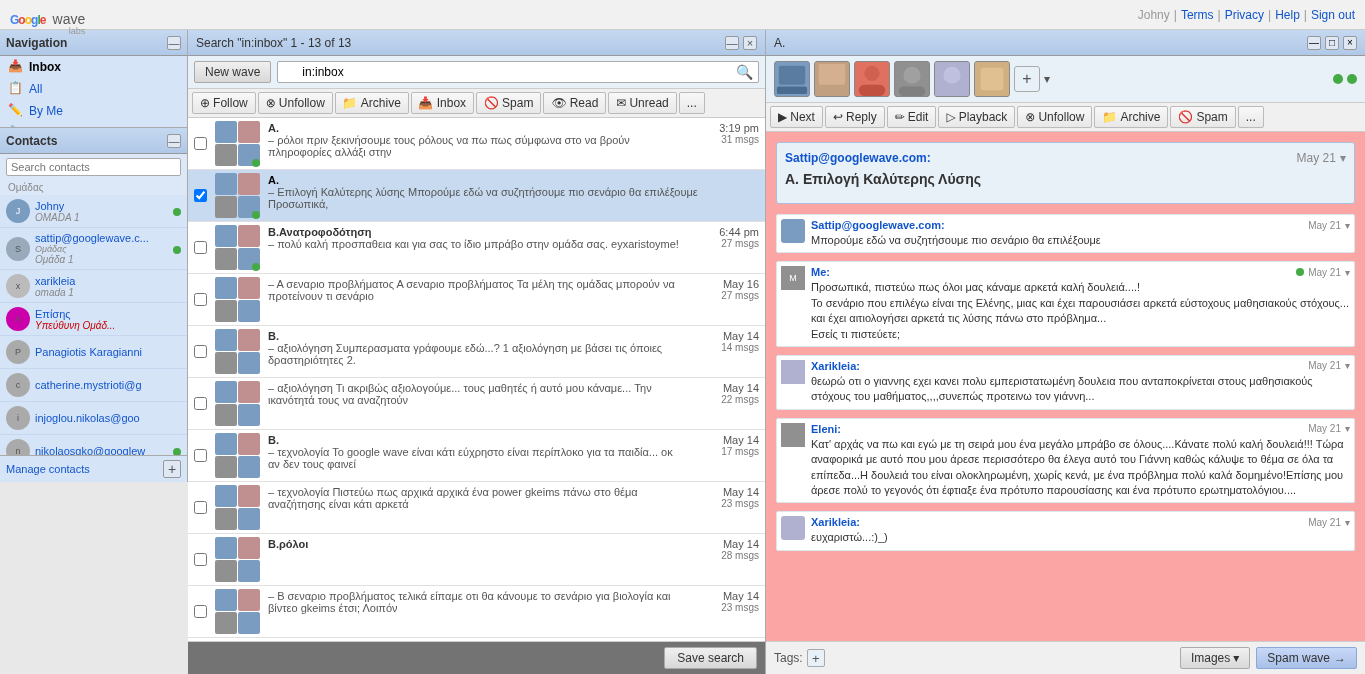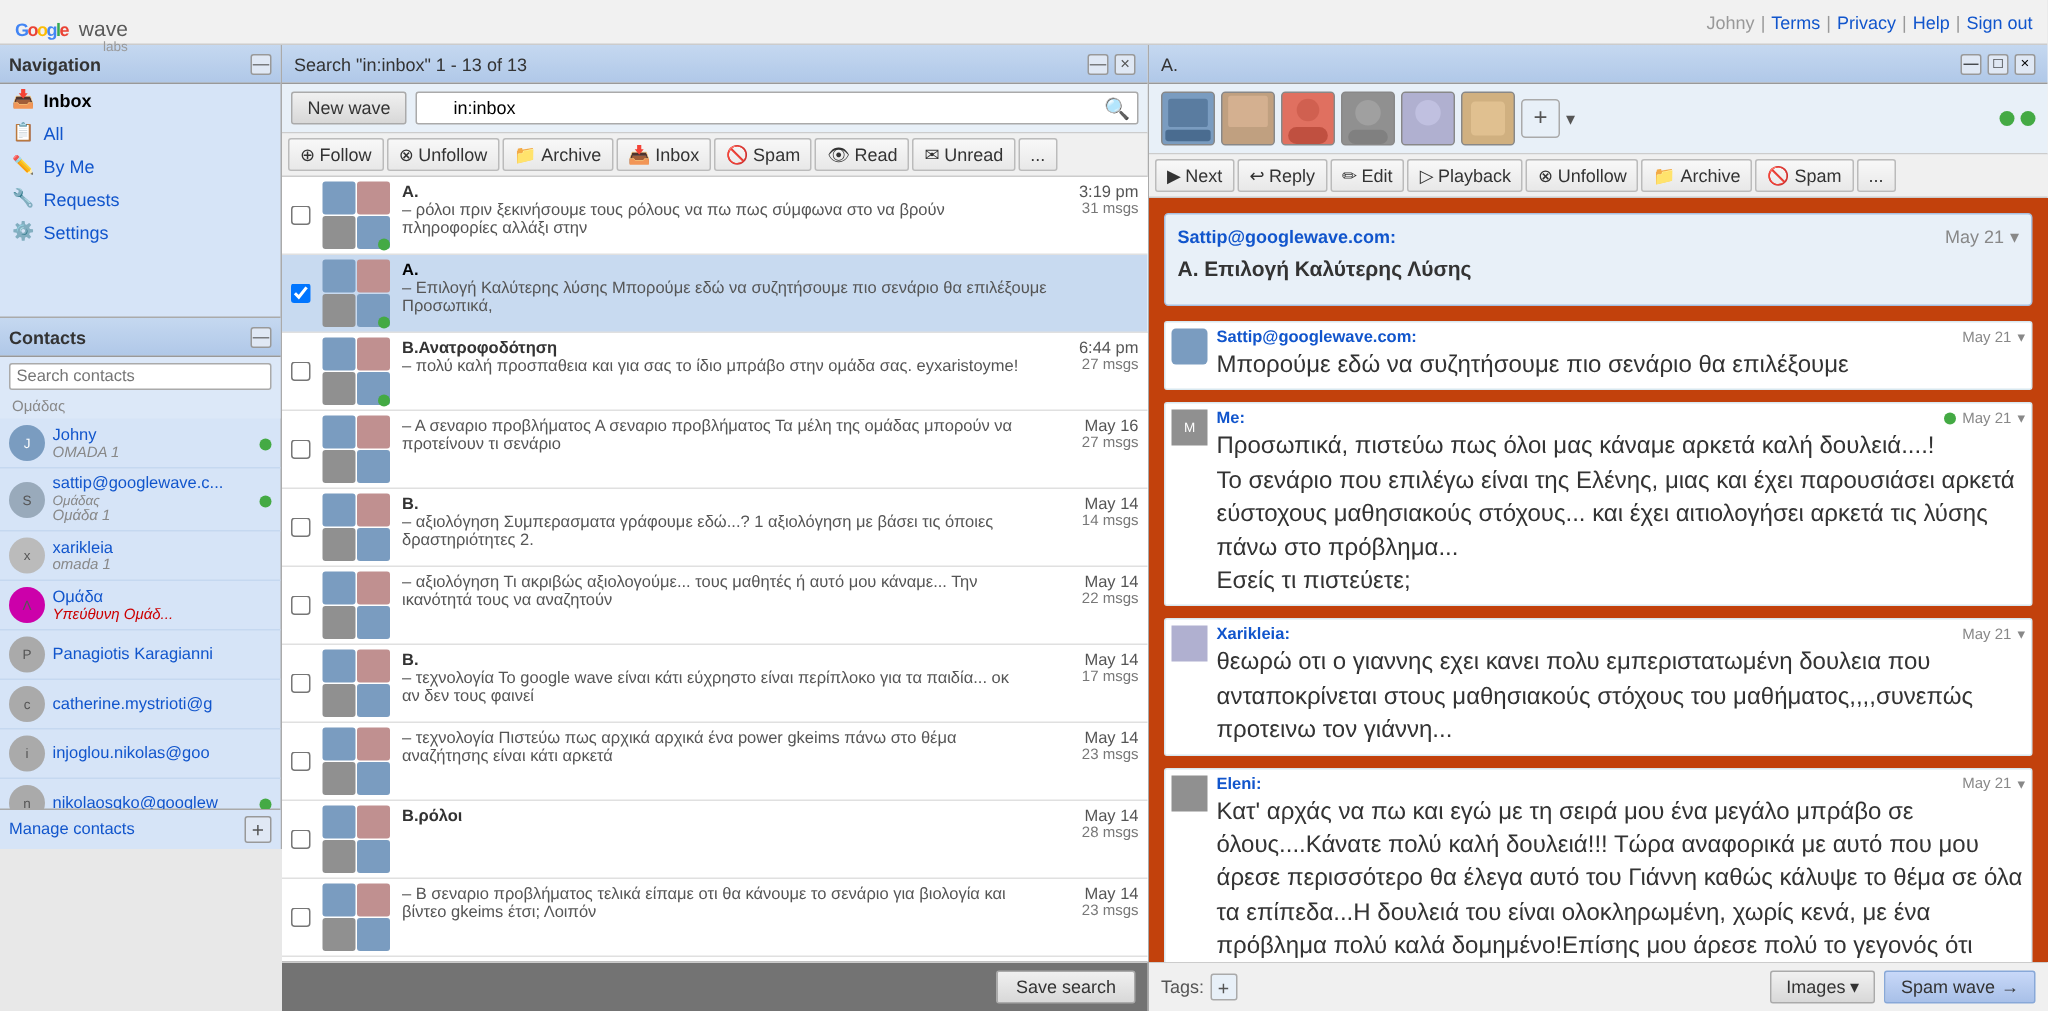--- a/index.html
+++ b/index.html
@@ -48,21 +48,21 @@
     }
 
     
     #left-panel {
       width: 188px;
       min-width: 188px;
       background: #d6e4f7;
       border-right: 1px solid #aaa;
       display: flex;
       flex-direction: column;
-      height: 536px;
+      height: 452px;
     }
 
     .panel-header {
       background: linear-gradient(to bottom, #c5d8f0, #b0c8e8);
       border-bottom: 1px solid #999;
       padding: 4px 6px;
       display: flex;
       align-items: center;
       justify-content: space-between;
       height: 26px;
@@ -482,21 +482,21 @@
       display: flex;
       align-items: center;
       gap: 2px;
     }
 
     
     .wave-messages {
       flex: 1;
       overflow-y: auto;
       padding: 10px;
-      background: #c2410c;
+      background: #fca5a5;
     }
 
     .message-block {
       background: #f0f4f8;
       border: 1px solid #c8d8ec;
       border-radius: 3px;
       margin-bottom: 10px;
       padding: 8px;
     }
     .message-block.highlight {
@@ -521,21 +521,21 @@
       flex-shrink: 0;
     }
     .inline-msg-avatar.av1 { background: #7a9cc0; }
     .inline-msg-avatar.av2 { background: #c09090; }
     .inline-msg-avatar.av3 { background: #b0b0d0; }
     .inline-msg-avatar.av4 { background: #909090; }
     .inline-msg-content { flex: 1; }
     .inline-msg-header { display: flex; justify-content: space-between; margin-bottom: 2px; }
     .inline-msg-sender { font-size: 11px; font-weight: bold; color: #1155cc; }
     .inline-msg-time { font-size: 10px; color: #888; }
-    .inline-msg-body { font-size: 16px; color: #333; line-height: 1.4; }
+    .inline-msg-body { font-size: 11px; color: #333; line-height: 1.4; }
 
     
     .wave-footer {
       background: #f0f0f0;
       border-top: 1px solid #ccc;
       padding: 5px 8px;
       display: flex;
       align-items: center;
       justify-content: space-between;
     }
@@ -684,21 +684,21 @@
           <div class="contact-avatar" style="background:#bbb; font-size:9px;">x</div>
           <div class="contact-info">
             <div class="contact-name">xarikleia</div>
             <div class="contact-group">omada 1</div>
           </div>
         </div>
 
         <div class="contact-item">
           <div class="contact-avatar" style="background:#c0a; font-size:9px;">Λ</div>
           <div class="contact-info">
-            <div class="contact-name">Ομάδα</div>
+            <div class="contact-name">Επίσης</div>
             <div class="contact-group" style="color:#c00;">Υπεύθυνη Ομάδ...</div>
           </div>
         </div>
 
         <div class="contact-item">
           <div class="contact-avatar" style="background:#aaa; font-size:9px;">P</div>
           <div class="contact-info">
             <div class="contact-name">Panagiotis Karagianni</div>
           </div>
         </div>

